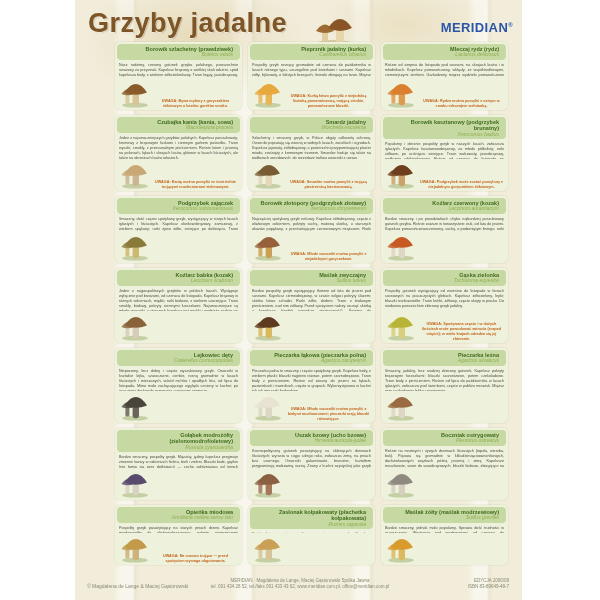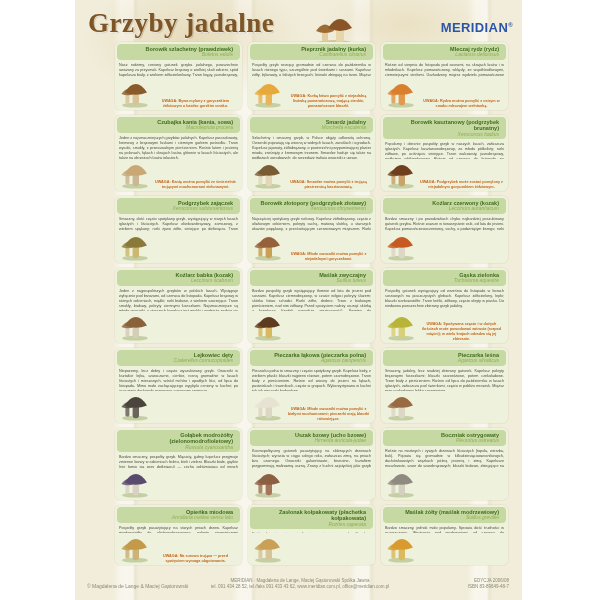--- a/index.html
+++ b/index.html
@@ -11,21 +11,21 @@
     background:
       radial-gradient(ellipse 160px 90px at 120px 40px, rgba(222,203,160,.55), rgba(222,203,160,0) 70%),
       radial-gradient(ellipse 120px 60px at 330px 25px, rgba(226,209,168,.45), rgba(226,209,168,0) 70%),
       repeating-linear-gradient(90deg,
         rgba(255,255,255,0) 0px, rgba(255,255,255,0) 38px,
         rgba(255,255,255,.50) 46px, rgba(255,255,255,.50) 58px,
         rgba(205,195,165,.18) 60px, rgba(255,255,255,0) 64px,
         rgba(255,255,255,0) 118px);
     pointer-events:none;}
   .crop{position:absolute;top:0;width:2px;height:5px;background:#cc4433;opacity:.65;}
-  .ptitle{position:absolute;left:13px;top:8px;font-family:Liberation Serif, serif;font-weight:bold;
+  .ptitle{position:absolute;left:13px;top:8px;font-family:Liberation Sans, sans-serif;font-weight:bold;
     font-size:27px;color:#7d5526;letter-spacing:.5px;white-space:nowrap;
     text-shadow:0 1px 0 rgba(255,255,255,.65), 1px 1px 1px rgba(90,60,20,.3);}
   .title-shroom{position:absolute;left:237px;top:14px;}
   .logo{position:absolute;right:9px;top:20px;color:#2a55a8;font-weight:bold;font-size:13px;letter-spacing:.4px;white-space:nowrap;}
   .logo sup{font-size:6px;vertical-align:super;}
   .grid{position:absolute;left:40px;top:42px;width:393px;display:grid;
     grid-template-columns:repeat(3,1fr);
     grid-template-rows:68px 76px 67px 75px 75px 72px 60px;
     gap:5px 6px;}
   .cell{background:#eef2dd;border-radius:5px;display:flex;flex-direction:column;overflow:hidden;position:relative;

